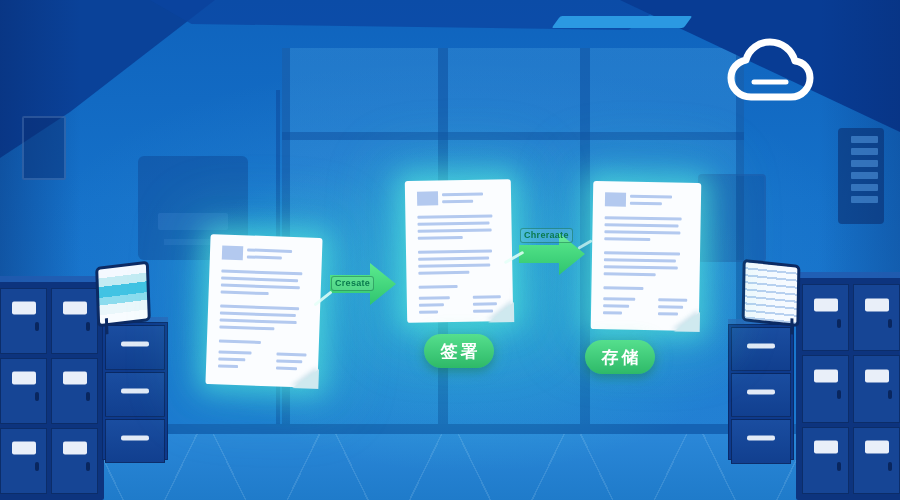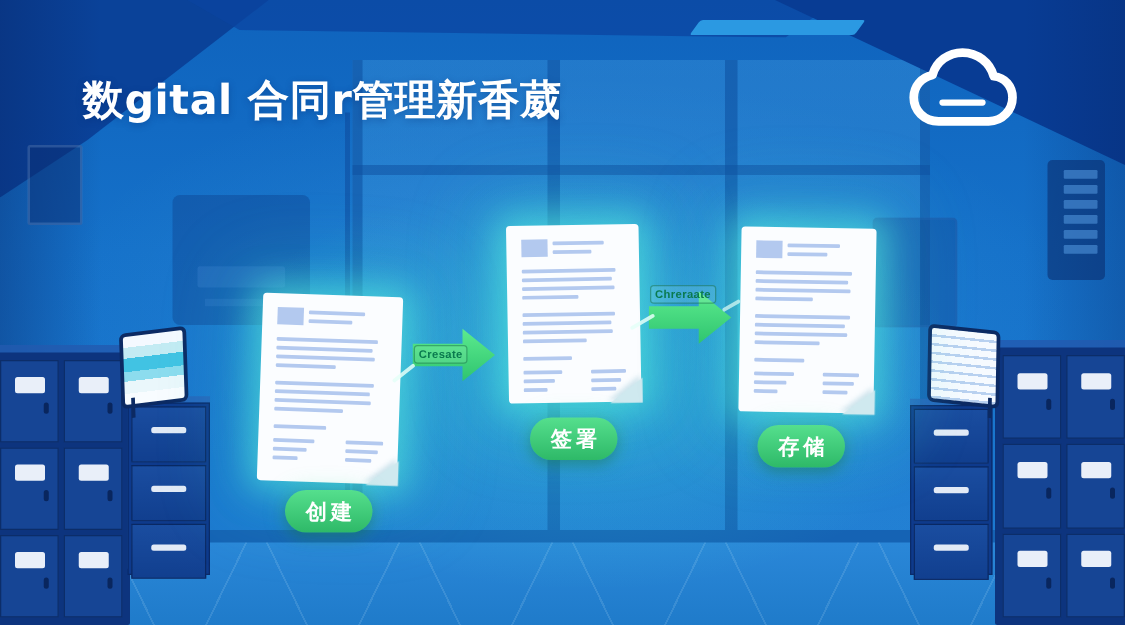--- a/index.html
+++ b/index.html
@@ -343,22 +343,20 @@
 
   <svg class="abs arrow" style="left:519px;top:230px;" width="68" height="48" viewBox="0 0 68 48">
     <polygon points="0,15 40,15 40,3 66,24 40,45 40,33 0,33" fill="url(#ag)"></polygon>
   </svg>
   <div class="abs arrow-label" style="left:520px;top:228px;">Chreraate</div>
 
   <div class="abs dash" style="left:312px;top:297px;width:22px;transform:rotate(-38deg);"></div>
   <div class="abs dash" style="left:503px;top:256px;width:22px;transform:rotate(-30deg);"></div>
   <div class="abs dash" style="left:577px;top:243px;width:16px;transform:rotate(-30deg);opacity:.8;"></div>
 
-  <div class="abs pill" style="left:228px;top:392px;">创建</div>
   <div class="abs pill" style="left:424px;top:334px;">签署</div>
-  <div class="abs pill" style="left:606px;top:340px;">存储</div>
-
-  <h1 class="abs page-title" style="margin:0;">数gital 合同r管理新香葳</h1>
+  <div class="abs pill" style="left:585px;top:340px;">存储</div>
+
   <svg class="abs cloud" width="92" height="78" viewBox="0 0 92 78">
     <path d="M27 63 C15 63 7 54 7 44 C7 35 13 28 22 26 C25 15 35 8 46 8 C58 8 68 16 71 27 C80 28 86 35 86 44 C86 54 78 63 67 63 Z" fill="none" stroke="#ffffff" stroke-width="7" stroke-linejoin="round"></path>
     <line x1="30" y1="48" x2="62" y2="48" stroke="#ffffff" stroke-width="5" stroke-linecap="round"></line>
   </svg>
 </div>
 
 </body></html>

